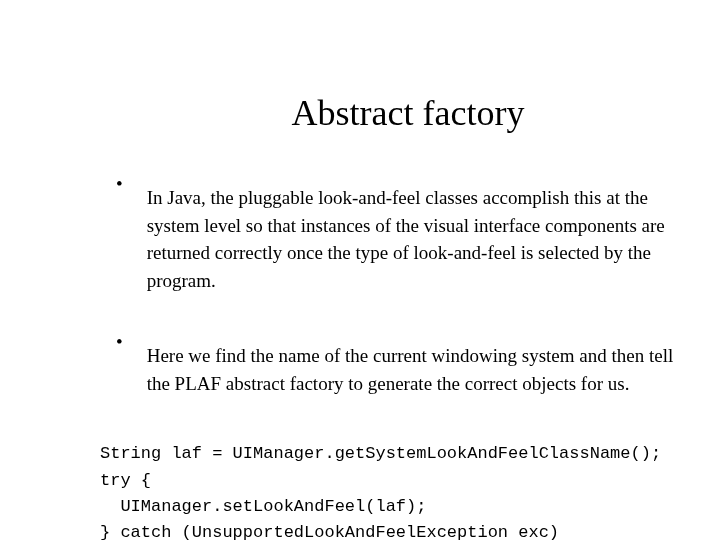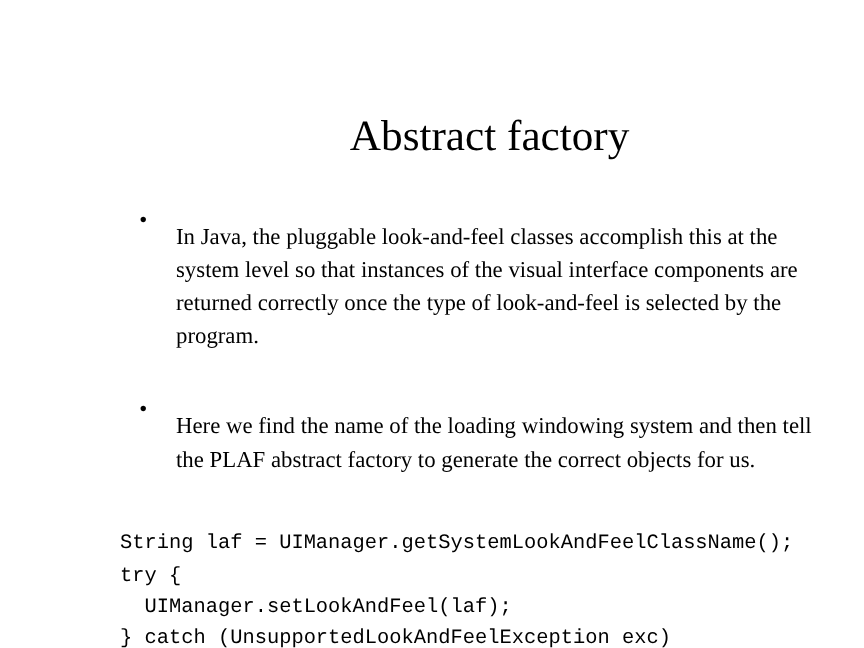--- a/index.html
+++ b/index.html
@@ -74,21 +74,21 @@
 <div class="slide">
   <h1 class="title">Abstract factory</h1>
 
   <ul class="bullets">
     <li>
       <span class="bullet-dot">•</span>
       <span class="bullet-text">In Java, the pluggable look-and-feel classes accomplish this at the system level so that instances of the visual interface components are returned correctly once the type of look-and-feel is selected by the program.</span>
     </li>
     <li>
       <span class="bullet-dot">•</span>
-      <span class="bullet-text">Here we find the name of the loading windowing system and then tell the PLAF abstract factory to generate the correct objects for us.</span>
+      <span class="bullet-text">Here we find the name of the current windowing system and then tell the PLAF abstract factory to generate the correct objects for us.</span>
     </li>
   </ul>
 
   <div class="code-block">String laf = UIManager.getSystemLookAndFeelClassName();
 try {
   UIManager.setLookAndFeel(laf);
 } catch (UnsupportedLookAndFeelException exc)
   {System.err.println("UnsupportedL&amp;F: " + laf);}
   catch (Exception exc)
   {System.err.println("Error loading " + laf);  }</div>

